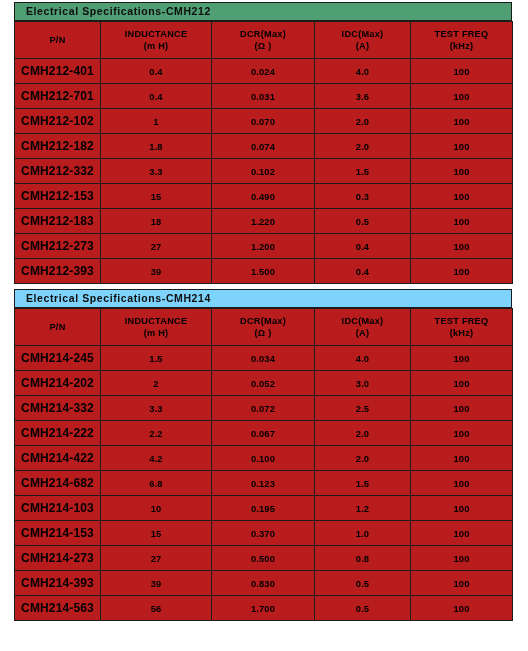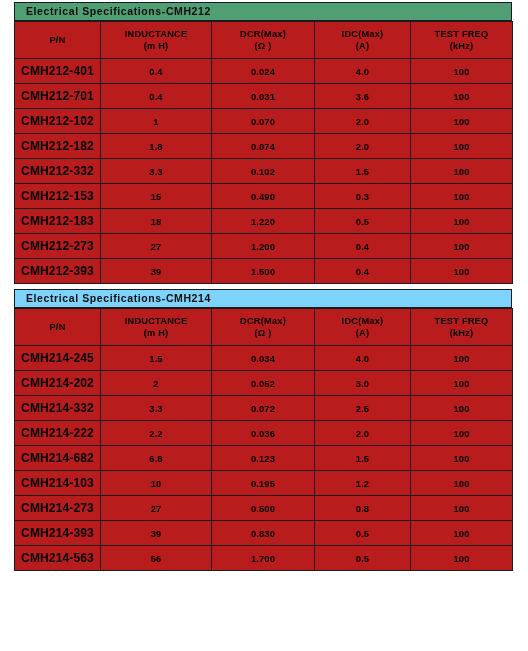--- a/index.html
+++ b/index.html
@@ -238,36 +238,50 @@
             <tr>
               <td class="pn">CMH214-332</td>
               <td class="num">3.3</td>
               <td class="num">0.072</td>
               <td class="num">2.5</td>
               <td class="num">100</td>
             </tr>
             <tr>
               <td class="pn">CMH214-222</td>
               <td class="num">2.2</td>
-              <td class="num">0.036</td>
+              <td class="num">0.067</td>
+              <td class="num">2.0</td>
+              <td class="num">100</td>
+            </tr>
+            <tr>
+              <td class="pn">CMH214-422</td>
+              <td class="num">4.2</td>
+              <td class="num">0.100</td>
               <td class="num">2.0</td>
               <td class="num">100</td>
             </tr>
             <tr>
               <td class="pn">CMH214-682</td>
               <td class="num">6.8</td>
               <td class="num">0.123</td>
               <td class="num">1.5</td>
               <td class="num">100</td>
             </tr>
             <tr>
               <td class="pn">CMH214-103</td>
               <td class="num">10</td>
               <td class="num">0.195</td>
               <td class="num">1.2</td>
+              <td class="num">100</td>
+            </tr>
+            <tr>
+              <td class="pn">CMH214-153</td>
+              <td class="num">15</td>
+              <td class="num">0.370</td>
+              <td class="num">1.0</td>
               <td class="num">100</td>
             </tr>
             <tr>
               <td class="pn">CMH214-273</td>
               <td class="num">27</td>
               <td class="num">0.500</td>
               <td class="num">0.8</td>
               <td class="num">100</td>
             </tr>
             <tr>

